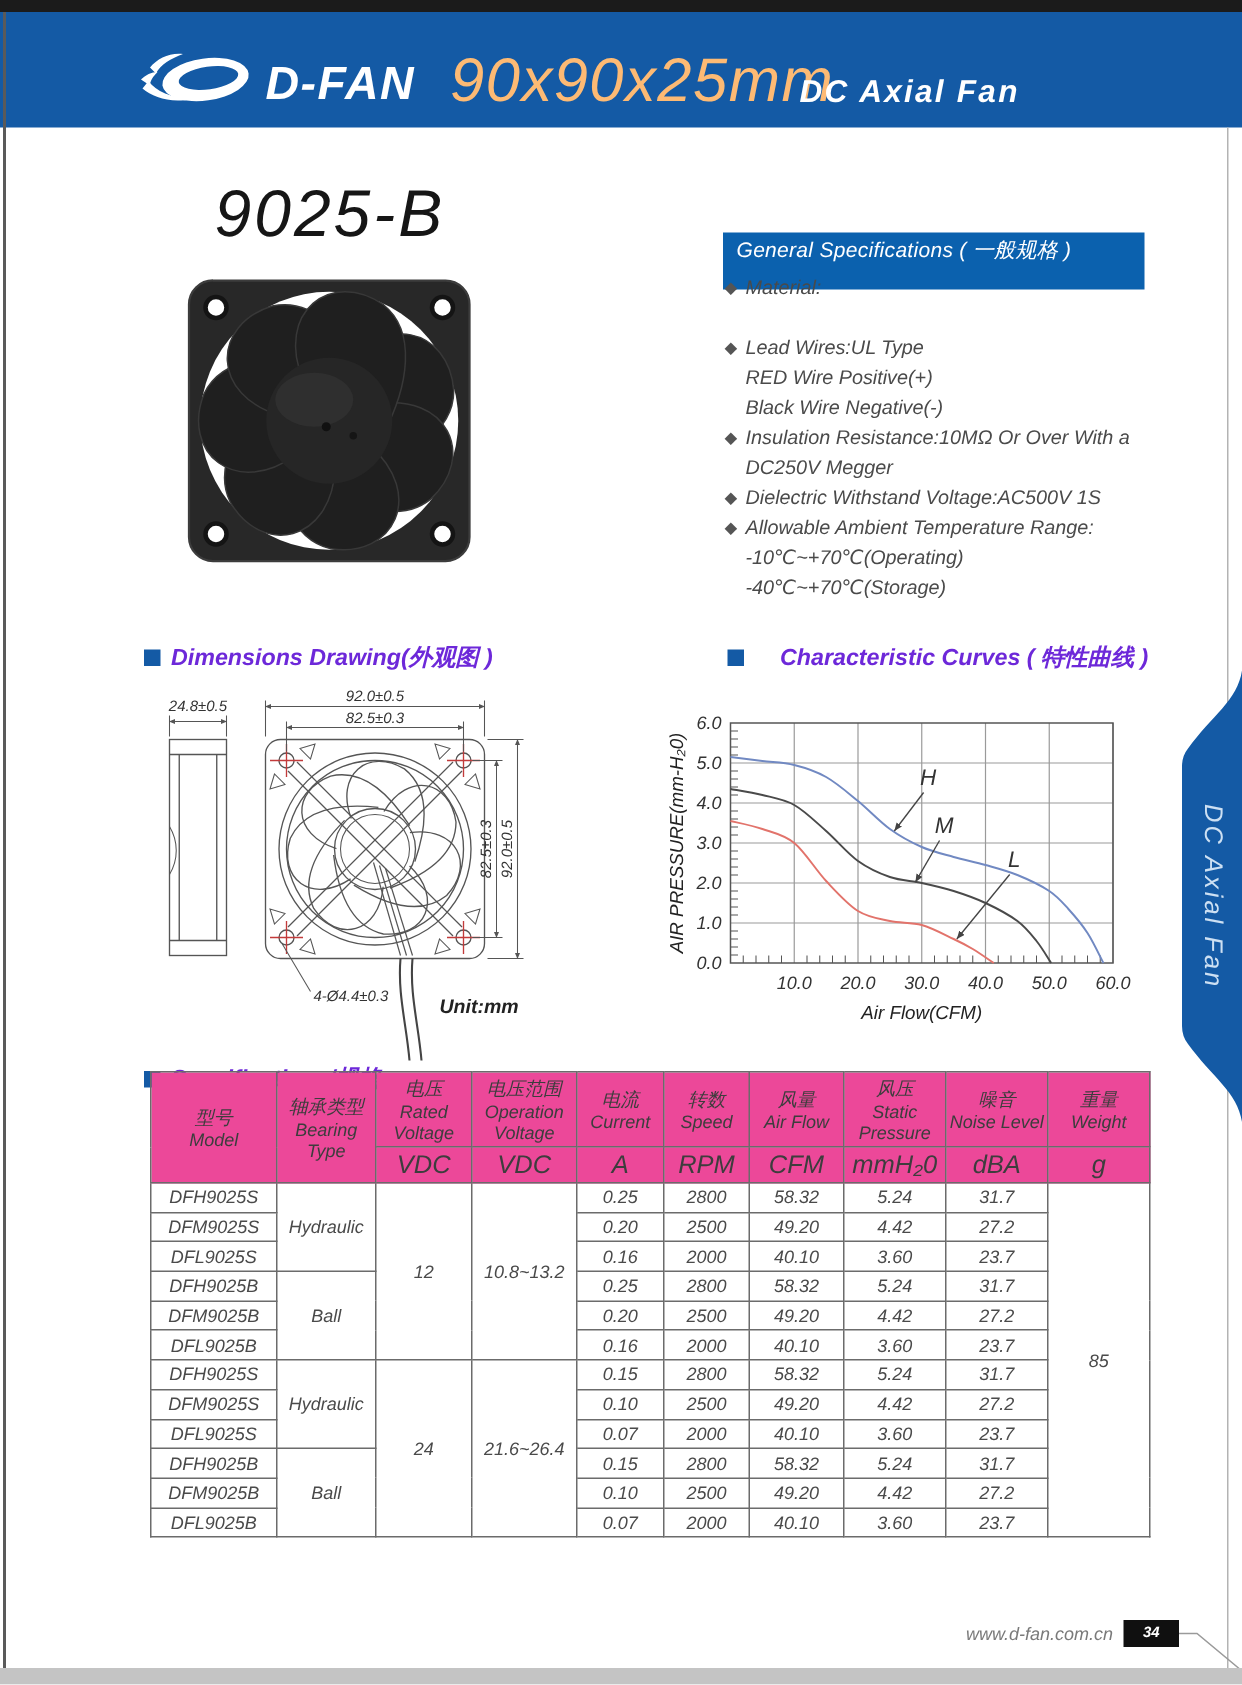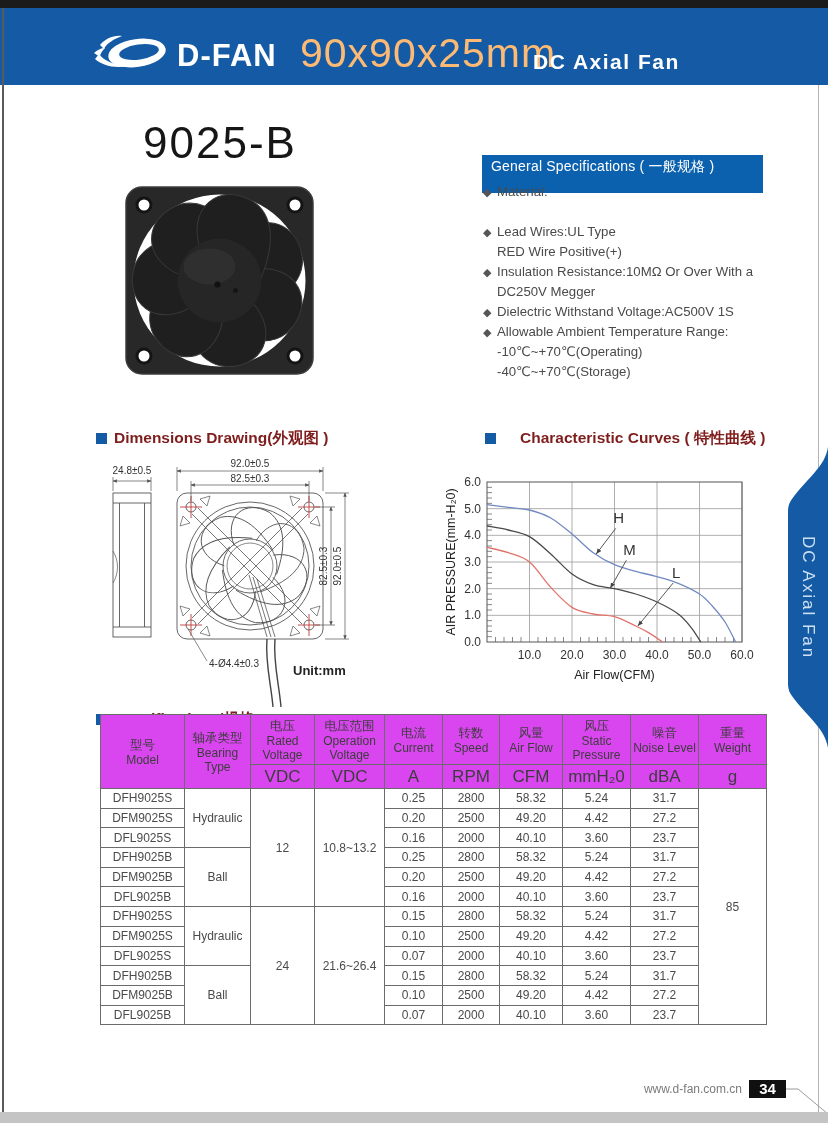--- a/index.html
+++ b/index.html
@@ -1,19 +1,19 @@
 <!DOCTYPE html>
 <html><head>
 <meta charset="utf-8">
 <style>
   html,body{margin:0;padding:0;background:#e8e8e8;}
   *{box-sizing:border-box;}
   #page{
     position:relative;width:828px;height:1123px;margin:0 auto;background:#ffffff;
-    font-family:"Liberation Sans","DejaVu Sans",sans-serif;overflow:hidden;
+    font-family:"Liberation Sans","DejaVu Sans",sans-serif;overflow:hidden;font-style:italic;
   }
   .abs{position:absolute;}
   
   #top-strip{left:0;top:0;width:828px;height:8px;background:#1b1b1b;}
   #bottom-strip{left:0;top:1112px;width:828px;height:11px;background:#c4c4c4;}
   #left-border{left:2px;top:8px;width:2px;height:1104px;background:#5a5a5a;}
   #right-line{left:818px;top:85px;width:1px;height:1027px;background:#b3b3b3;}
   
   #header{left:0;top:8px;width:828px;height:77px;background:#145aa5;}
   #brand-name{left:177px;top:30px;color:#fff;font-size:31px;font-weight:bold;letter-spacing:1px;}
@@ -21,50 +21,50 @@
   #product-type{left:533px;top:42px;color:#fff;font-size:21px;font-weight:bold;letter-spacing:1.5px;}
   
   #model-title{left:143px;top:118px;font-size:44px;color:#161616;letter-spacing:2px;}
   
   #gs-bar{left:482px;top:155px;width:281px;height:38px;background:#0b61ae;color:#fff;
     font-size:14px;font-weight:500;line-height:22px;padding-left:9px;letter-spacing:0.2px;}
   #gs-list{left:483px;top:182px;width:320px;color:#4a4a4a;font-size:13.2px;}
   .gs-line{height:20px;line-height:20px;white-space:nowrap;display:flex;}
   .gs-bullet{width:14px;flex:0 0 14px;font-size:11px;color:#555;}
   
-  .sec-head{display:flex;align-items:center;gap:7px;font-size:15.5px;font-weight:600;color:#7f1d1d;}
+  .sec-head{display:flex;align-items:center;gap:7px;font-size:15.5px;font-weight:600;color:#6d28d9;}
   .sec-bullet{width:11px;height:11px;background:#145aa5;flex:0 0 11px;}
   #sec-dims{left:96px;top:428px;}
   #sec-curves{left:485px;top:428px;gap:24px;}
   #sec-specs{left:96px;top:709px;}
   
   .dt{font-family:"Liberation Sans","DejaVu Sans",sans-serif;font-size:10px;fill:#333;}
   .dtb{font-family:"Liberation Sans","DejaVu Sans",sans-serif;font-size:13px;font-weight:bold;fill:#222;}
   .ct{font-family:"Liberation Sans","DejaVu Sans",sans-serif;font-size:12px;fill:#333;}
   .cl{font-family:"Liberation Sans","DejaVu Sans",sans-serif;font-size:12.5px;fill:#222;}
   .ca{font-family:"Liberation Sans","DejaVu Sans",sans-serif;font-size:15px;fill:#333;}
   
   #spec-table-wrap{left:100px;top:714px;width:667px;}
   table.spec{border-collapse:collapse;width:666px;table-layout:fixed;}
   table.spec th,table.spec td{border:1px solid #6b6b6b;font-weight:normal;color:#4a4a4a;
     text-align:center;padding:0;font-size:12px;}
-  table.spec thead th,table.spec thead td{background:#d946ef;color:#3d3d3d;}
+  table.spec thead th,table.spec thead td{background:#ec4899;color:#3d3d3d;}
   .hz{font-size:12.5px;line-height:16px;}
   .he{font-size:12px;line-height:14px;}
   tr.units td{height:24px;font-size:17px;}
   tr.hrow th{height:50px;vertical-align:middle;}
   tbody.spec-body td{height:19.7px;}
   td.model-cell{text-align:left;padding-left:7px;}
   
   #side-tab-text{left:794px;top:508px;height:180px;width:24px;writing-mode:vertical-rl;
     color:#cde0f3;font-size:17px;letter-spacing:2px;text-align:center;}
   
   #footer-url{left:500px;top:1082px;width:242px;text-align:right;font-size:12px;color:#7a7a7a;}
   #page-badge{left:749px;top:1080px;width:37px;height:18px;background:#101010;color:#fff;
-    font-size:15px;font-weight:bold;text-align:center;line-height:18px;}
+    font-size:10px;font-weight:bold;text-align:center;line-height:18px;}
 </style>
 </head>
 <body>
 
 <div id="page">
 
   <div class="abs" id="top-strip"></div>
 
   <div class="abs" id="header">
     <svg class="abs" style="left:93px;top:24px;" width="80" height="42" viewBox="0 0 80 42">
@@ -119,20 +119,24 @@
     <div class="gs-line">
         <span class="gs-bullet"></span>
       </div>
     <div class="gs-line">
         <span class="gs-bullet">◆</span>
         <span>Lead Wires:UL Type</span>
       </div>
     <div class="gs-line">
         <span class="gs-bullet"></span>
         <span>RED Wire Positive(+)</span>
+      </div>
+    <div class="gs-line">
+        <span class="gs-bullet"></span>
+        <span>Black Wire Negative(-)</span>
       </div>
     <div class="gs-line">
         <span class="gs-bullet">◆</span>
         <span>Insulation Resistance:10MΩ Or Over With a</span>
       </div>
     <div class="gs-line">
         <span class="gs-bullet"></span>
         <span>DC250V Megger</span>
       </div>
     <div class="gs-line">

